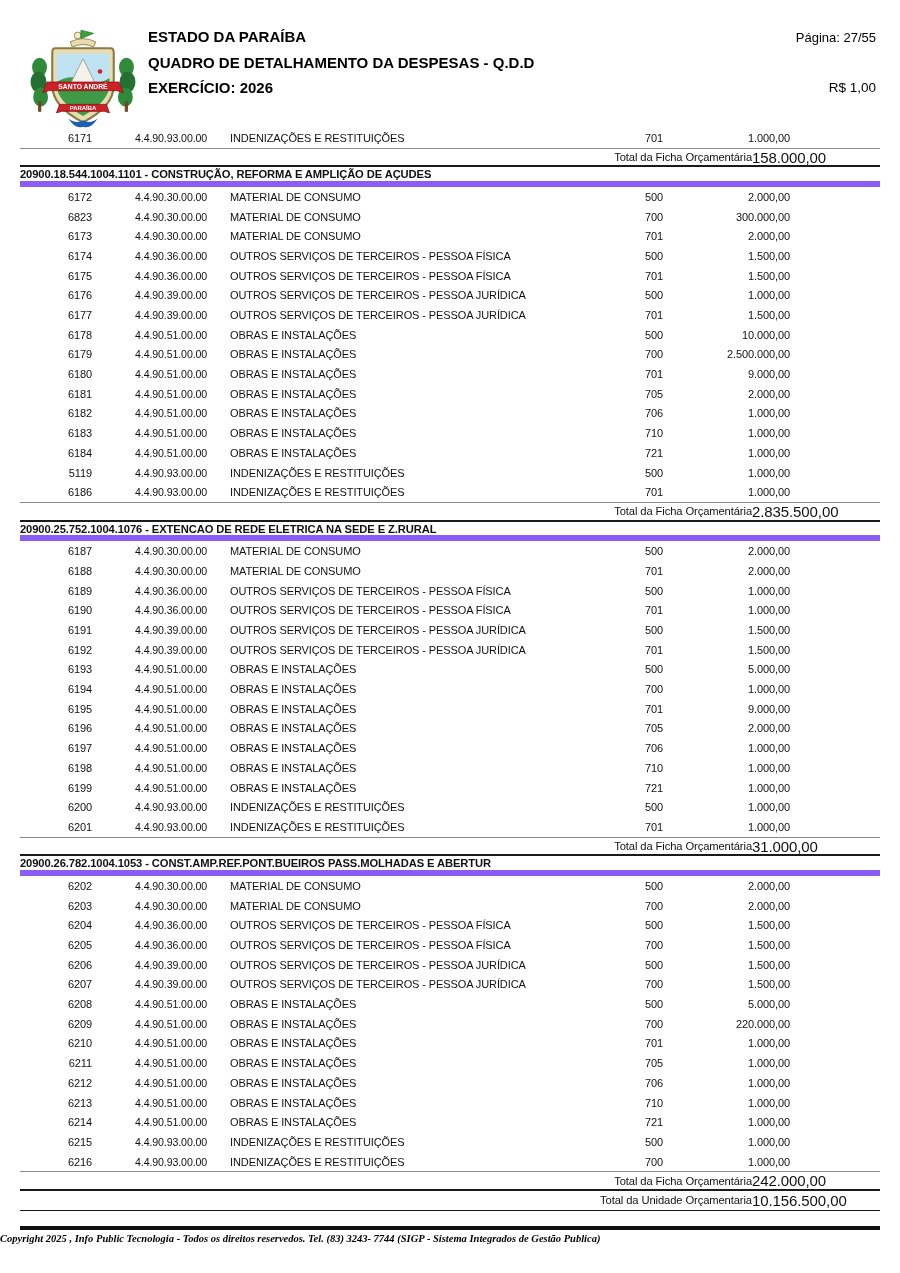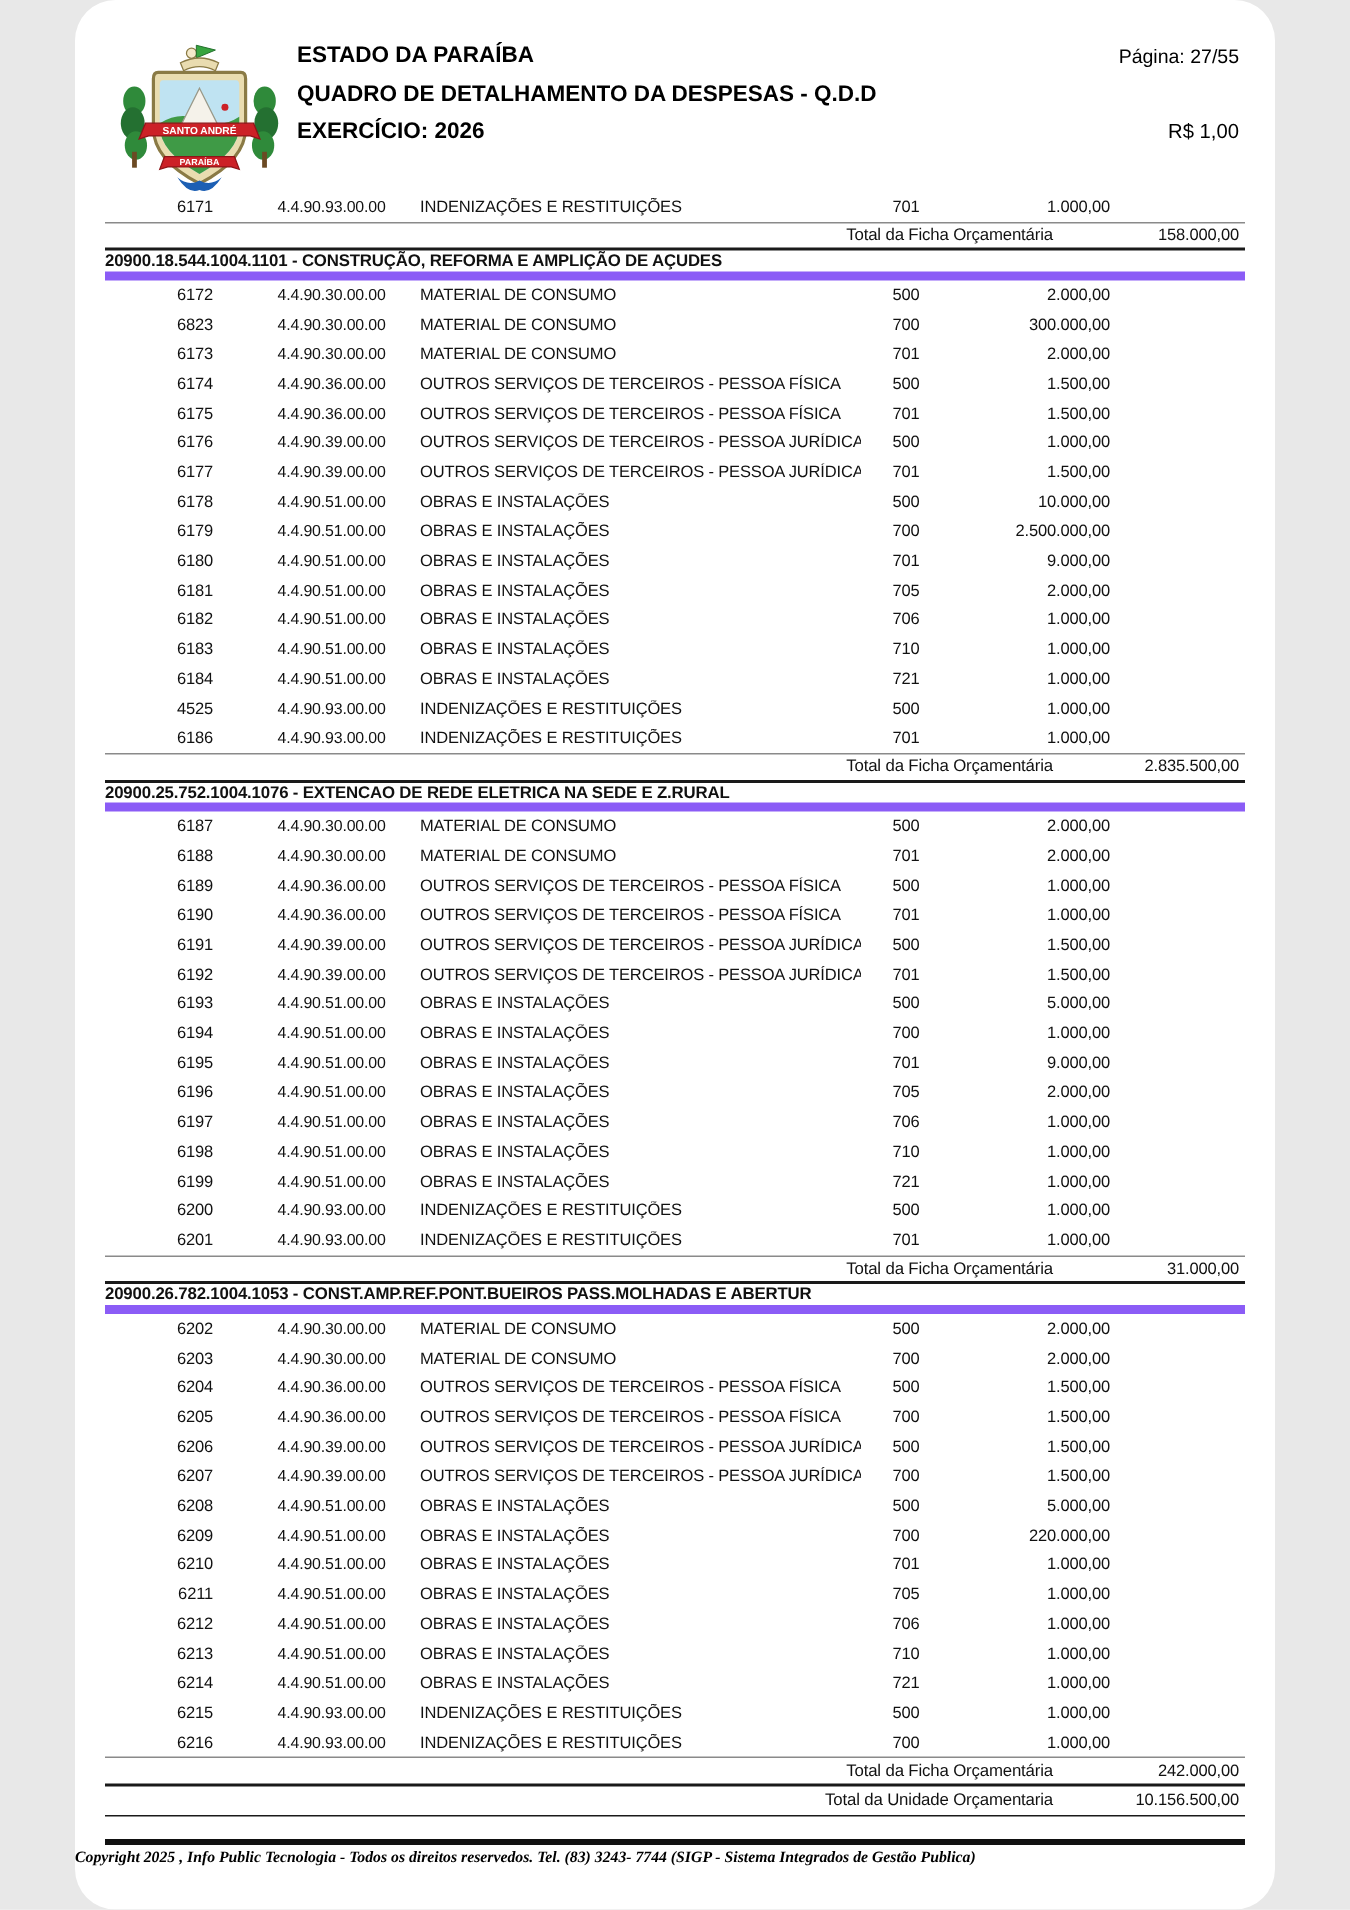--- a/index.html
+++ b/index.html
@@ -1,18 +1,18 @@
 <!DOCTYPE html>
 <html><head>
 <meta charset="utf-8">
 <style>
   html,body{margin:0;padding:0;background:#e8e8e8;}
   #page{
-    position:relative;width:800px;height:1273px;background:#ffffff;
-    font-family:"Liberation Sans",sans-serif;color:#111;overflow:hidden;margin:0 auto;border-radius:27px;
+    position:relative;width:900px;height:1273px;background:#ffffff;
+    font-family:"Liberation Sans",sans-serif;color:#111;overflow:hidden;margin:0 auto;
   }
   
   #logo{position:absolute;left:30px;top:26px;width:106px;height:108px;}
   #header-text{position:absolute;left:148px;top:24px;}
   #header-text .hline{font-weight:bold;font-size:15px;line-height:25.5px;white-space:nowrap;color:#000;}
   #page-num{position:absolute;right:24px;top:30px;font-size:13px;color:#000;}
   #currency-unit{position:absolute;right:24px;top:80px;font-size:13.5px;color:#000;}
   
   #budget-table{position:absolute;left:20px;right:20px;top:128px;}
   .row{display:flex;align-items:center;height:19.7px;font-size:11px;box-sizing:border-box;
@@ -20,21 +20,21 @@
   .c-ficha{margin-left:12px;width:60px;text-align:right;}
   .c-code{margin-left:43px;width:74px;font-size:10.6px;}
   .c-desc{margin-left:21px;flex:1;overflow:hidden;}
   .c-src{width:60px;text-align:center;}
   .c-value{width:106px;text-align:right;}
   .sp-r{width:90px;}
   .section-row{font-weight:bold;border-bottom:6px solid #8b5cf6;font-size:11.2px;}
   .total-row{justify-content:flex-end;font-weight:normal;
              border-top:1px solid #8a8a8a;border-bottom:2.5px solid #1a1a1a;}
   .t-label{text-align:right;font-size:11.2px;}
-  .t-value{width:124px;text-align:right;margin-right:4px;font-size:11px;}
+  .t-value{width:124px;margin-right:4px;font-size:15px;}
   .unit-row{border-top:none;border-bottom:1.5px solid #1a1a1a;}
   
   #footer-rule{position:absolute;left:20px;right:20px;top:1226px;height:3.5px;background:#111;}
   #footer-text{position:absolute;left:0;right:0;top:1233px;text-align:left;
                font-family:"Liberation Serif",serif;font-weight:bold;font-size:10.5px;color:#000;font-style:italic;}
 </style>
 </head>
 <body>
 
 <div id="page">
@@ -207,21 +207,21 @@
     </div>
       <div class="row">
       <span class="c-ficha">6184</span>
       <span class="c-code">4.4.90.51.00.00</span>
       <span class="c-desc">OBRAS E INSTALAÇÕES</span>
       <span class="c-src">721</span>
       <span class="c-value">1.000,00</span>
       <span class="sp-r"></span>
     </div>
       <div class="row">
-      <span class="c-ficha">4525</span>
+      <span class="c-ficha">5119</span>
       <span class="c-code">4.4.90.93.00.00</span>
       <span class="c-desc">INDENIZAÇÕES E RESTITUIÇÕES</span>
       <span class="c-src">500</span>
       <span class="c-value">1.000,00</span>
       <span class="sp-r"></span>
     </div>
       <div class="row">
       <span class="c-ficha">6186</span>
       <span class="c-code">4.4.90.93.00.00</span>
       <span class="c-desc">INDENIZAÇÕES E RESTITUIÇÕES</span>

